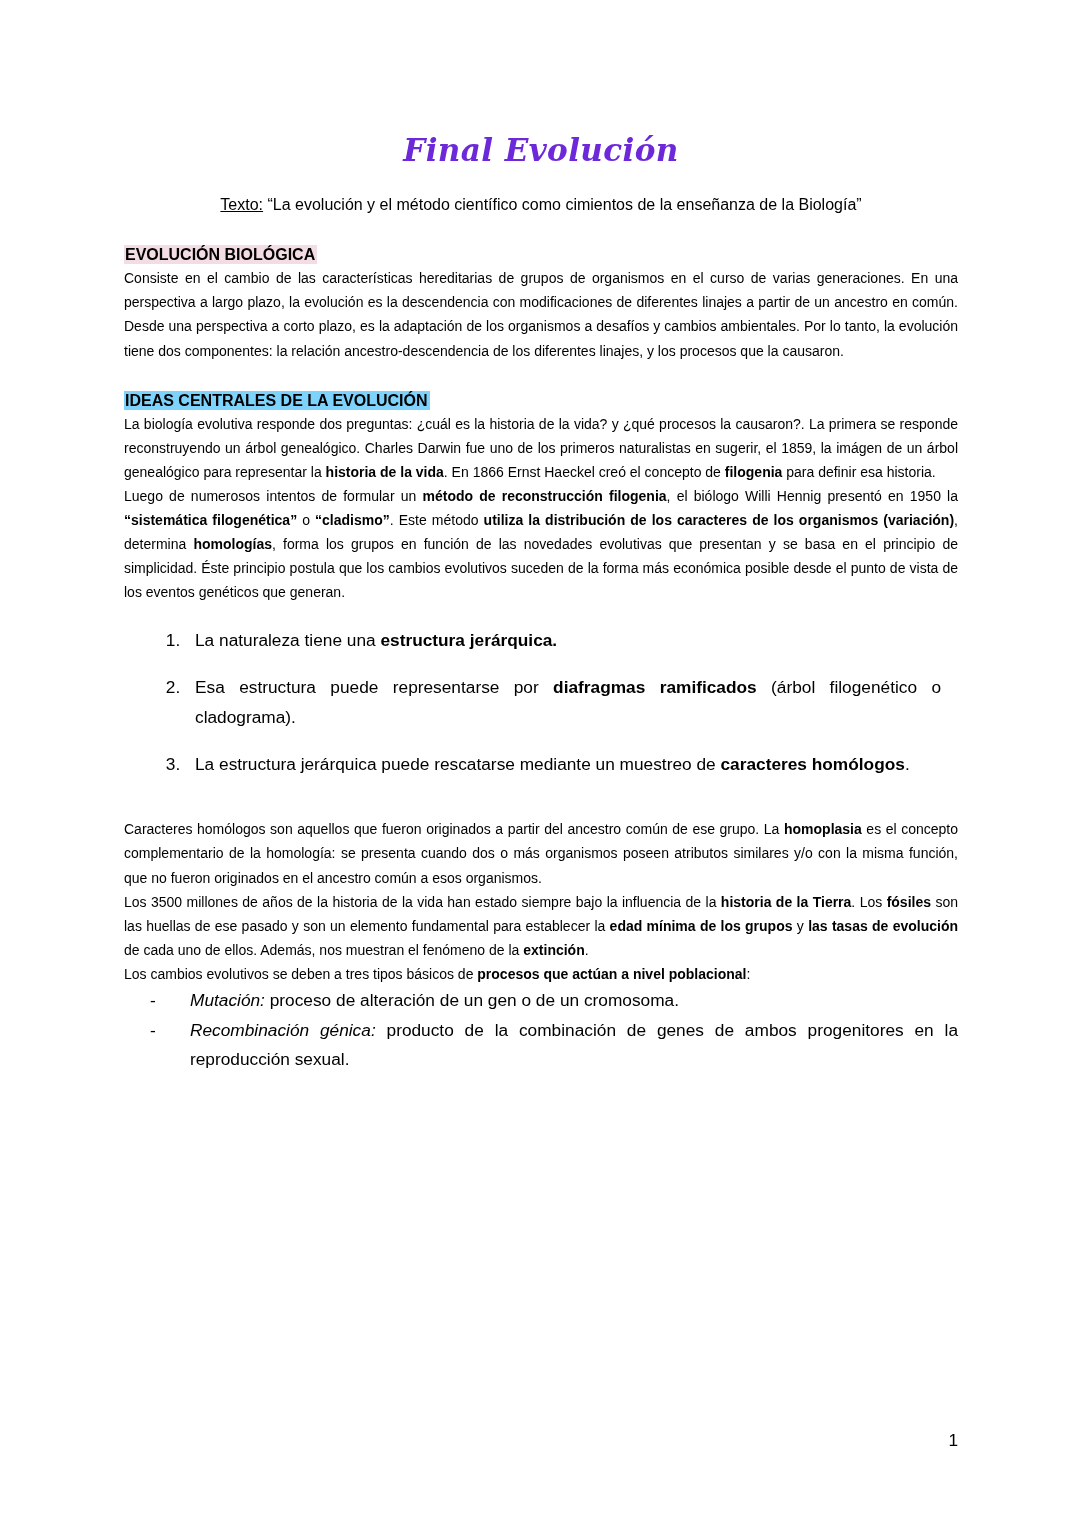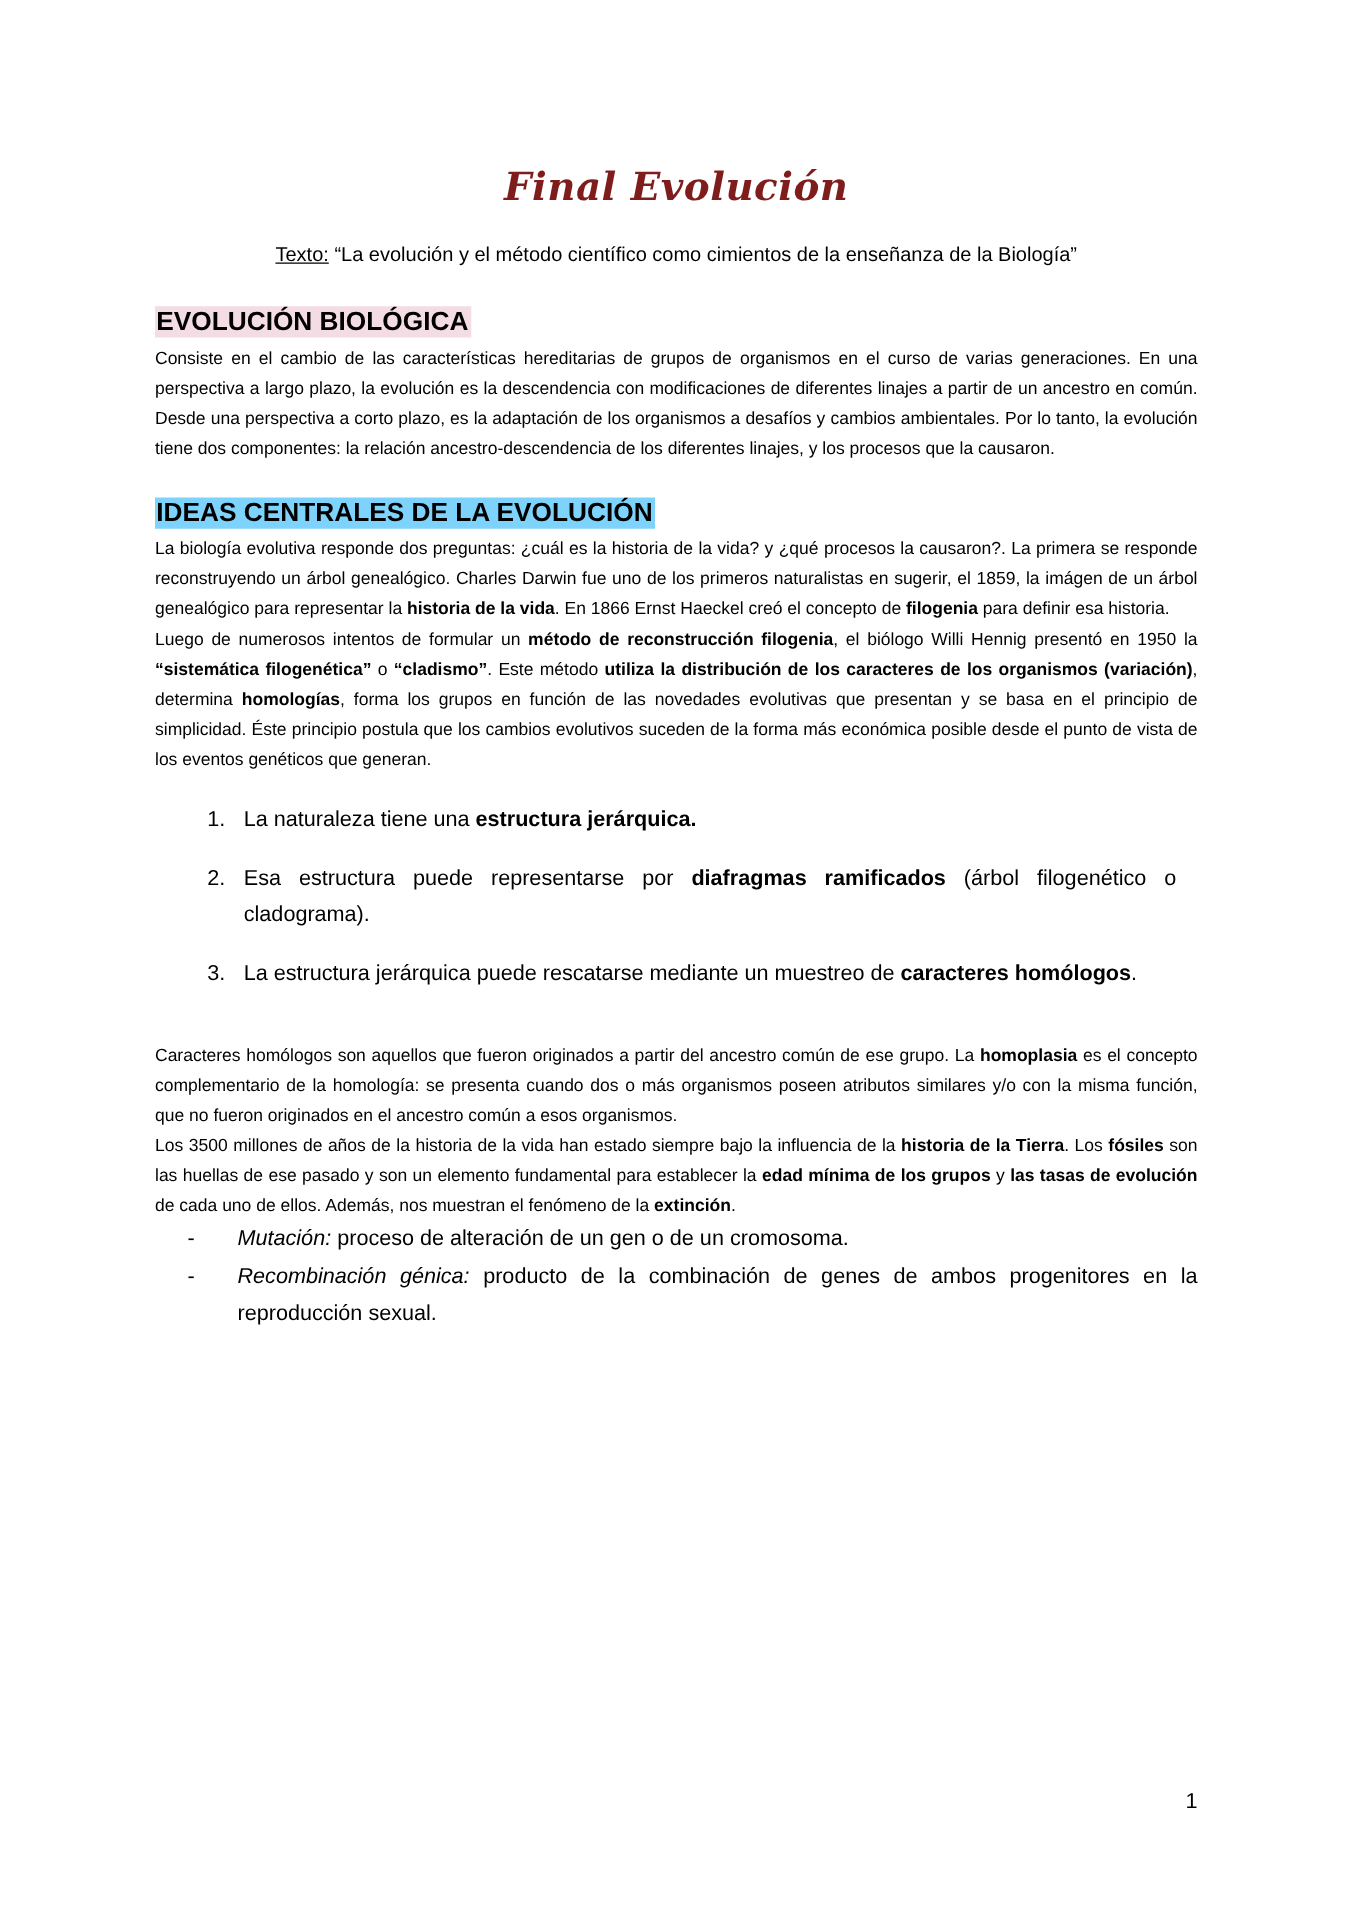--- a/index.html
+++ b/index.html
@@ -36,38 +36,38 @@
   .doc-title {
     font-family: "DejaVu Serif", "Liberation Serif", serif;
     font-style: italic;
     font-weight: bold;
     font-size: 31px;
     letter-spacing: 0.4px;
     text-align: center;
     margin-top: 133px;
     margin-bottom: 0;
     line-height: 1.1;
-    color: #7f1d1d;
+    color: #6d28d9;
   }
 
   
   .texto-line {
     margin-top: 26px;
     font-size: 16px;
     line-height: 1.5;
     text-align: center;
     white-space: nowrap;
   }
   .texto-label {
     text-decoration: underline;
   }
 
   
   .section-head {
-    font-size: 21px;
+    font-size: 16px;
     font-weight: bold;
     margin-top: 26px;
     margin-bottom: 0;
     line-height: 1.45;
   }
   .section-head .hl {
     padding: 1px 2px 1px 1px;
   }
   .hl-pink { background: #f4dce4; }
   .hl-lav  { background: #7dd3fc; }
@@ -159,20 +159,21 @@
     <ol class="num-list">
       <li><span>La naturaleza tiene una </span><b>estructura jerárquica.</b><span></span></li>
       <li><span>Esa estructura puede representarse por </span><b>diafragmas ramificados</b><span> (árbol filogenético o cladograma).</span></li>
       <li><span>La estructura jerárquica puede rescatarse mediante un muestreo de </span><b>caracteres homólogos</b><span>.</span></li>
     </ol>
 
     <p class="body gap-before"><span>Caracteres homólogos son aquellos que fueron originados a partir del ancestro común de ese grupo. La </span><b>homoplasia</b><span> es el concepto complementario de la homología: se presenta cuando dos o más organismos poseen atributos similares y/o con la misma función, que no fueron originados en el ancestro común a esos organismos.</span></p>
 
     <p class="body tight"><span>Los 3500 millones de años de la historia de la vida han estado siempre bajo la influencia de la </span><b>historia de la Tierra</b><span>. Los </span><b>fósiles</b><span> son las huellas de ese pasado y son un elemento fundamental para establecer la </span><b>edad mínima de los grupos</b><span> y </span><b>las tasas de evolución</b><span> de cada uno de ellos. Además, nos muestran el fenómeno de la </span><b>extinción</b><span>.</span></p>
 
+    <p class="body tight"><span>Los cambios evolutivos se deben a tres tipos básicos de </span><b>procesos que actúan a nivel poblacional</b><span>:</span></p>
 
     <ul class="dash-list">
       <li><span class="dash">-</span><i>Mutación:</i><span> proceso de alteración de un gen o de un cromosoma.</span></li>
       <li><span class="dash">-</span><i>Recombinación génica:</i><span> producto de la combinación de genes de ambos progenitores en la reproducción sexual.</span></li>
     </ul>
 
   </div>
 
   <div class="page-number">1</div>
 </div>

